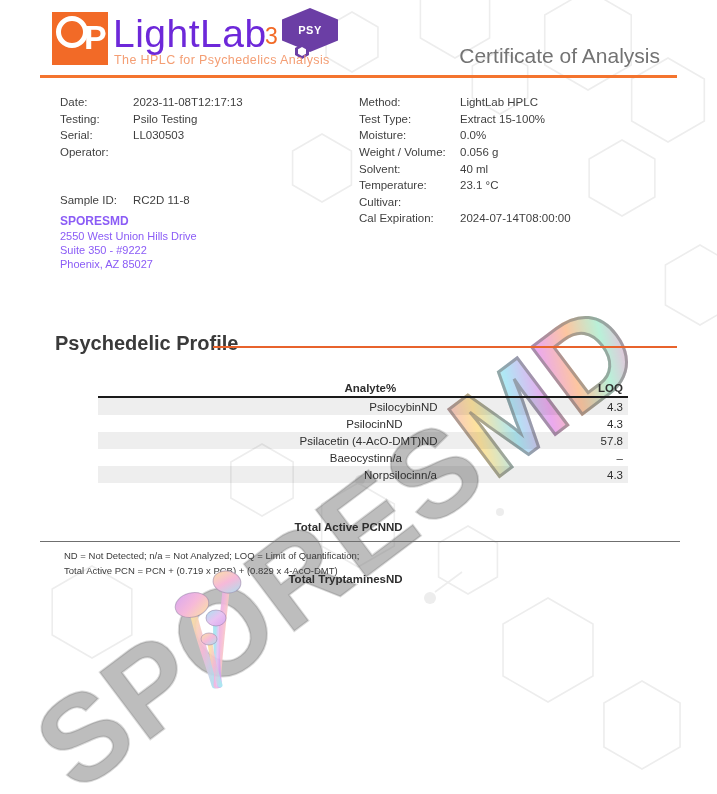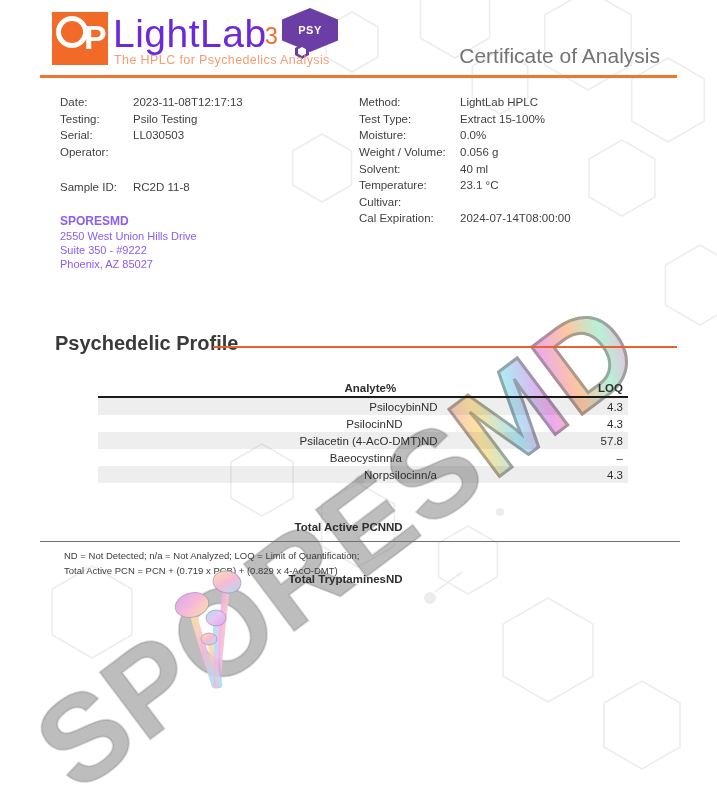--- a/index.html
+++ b/index.html
@@ -59,21 +59,21 @@
   .coa-title { position:absolute; right:57px; top:44px; font-size:21px; font-weight:400; color:#737373; }
   .header-rule { position:absolute; left:40px; top:75px; width:637px; height:3px; background:#F4742E; }
 
   
   .meta { position:absolute; font-size:11.5px; color:#3F3F3F; }
   .meta-left  { left:60px;  top:94px; }
   .meta-right { left:359px; top:94px; }
   .mrow { display:flex; height:16.6px; align-items:center; }
   .meta-left  .mlabel { width:73px;  flex:0 0 73px; }
   .meta-right .mlabel { width:101px; flex:0 0 101px; }
-  .mrow.gap-above { margin-top:18px; }
+  .mrow.gap-above { margin-top:31px; }
 
   
   .client { position:absolute; left:60px; top:214px; color:#8b5cf6; }
   .client-name { font-size:12px; font-weight:bold; line-height:15px; }
   .client-line { font-size:11px; line-height:14px; }
 
   
   .section-title { position:absolute; left:55px; top:332px; font-size:20px; font-weight:600; color:#3A3A3A; }
   .section-rule { position:absolute; left:213px; top:346px; width:464px; height:2px; background:#E8632C; }
 

